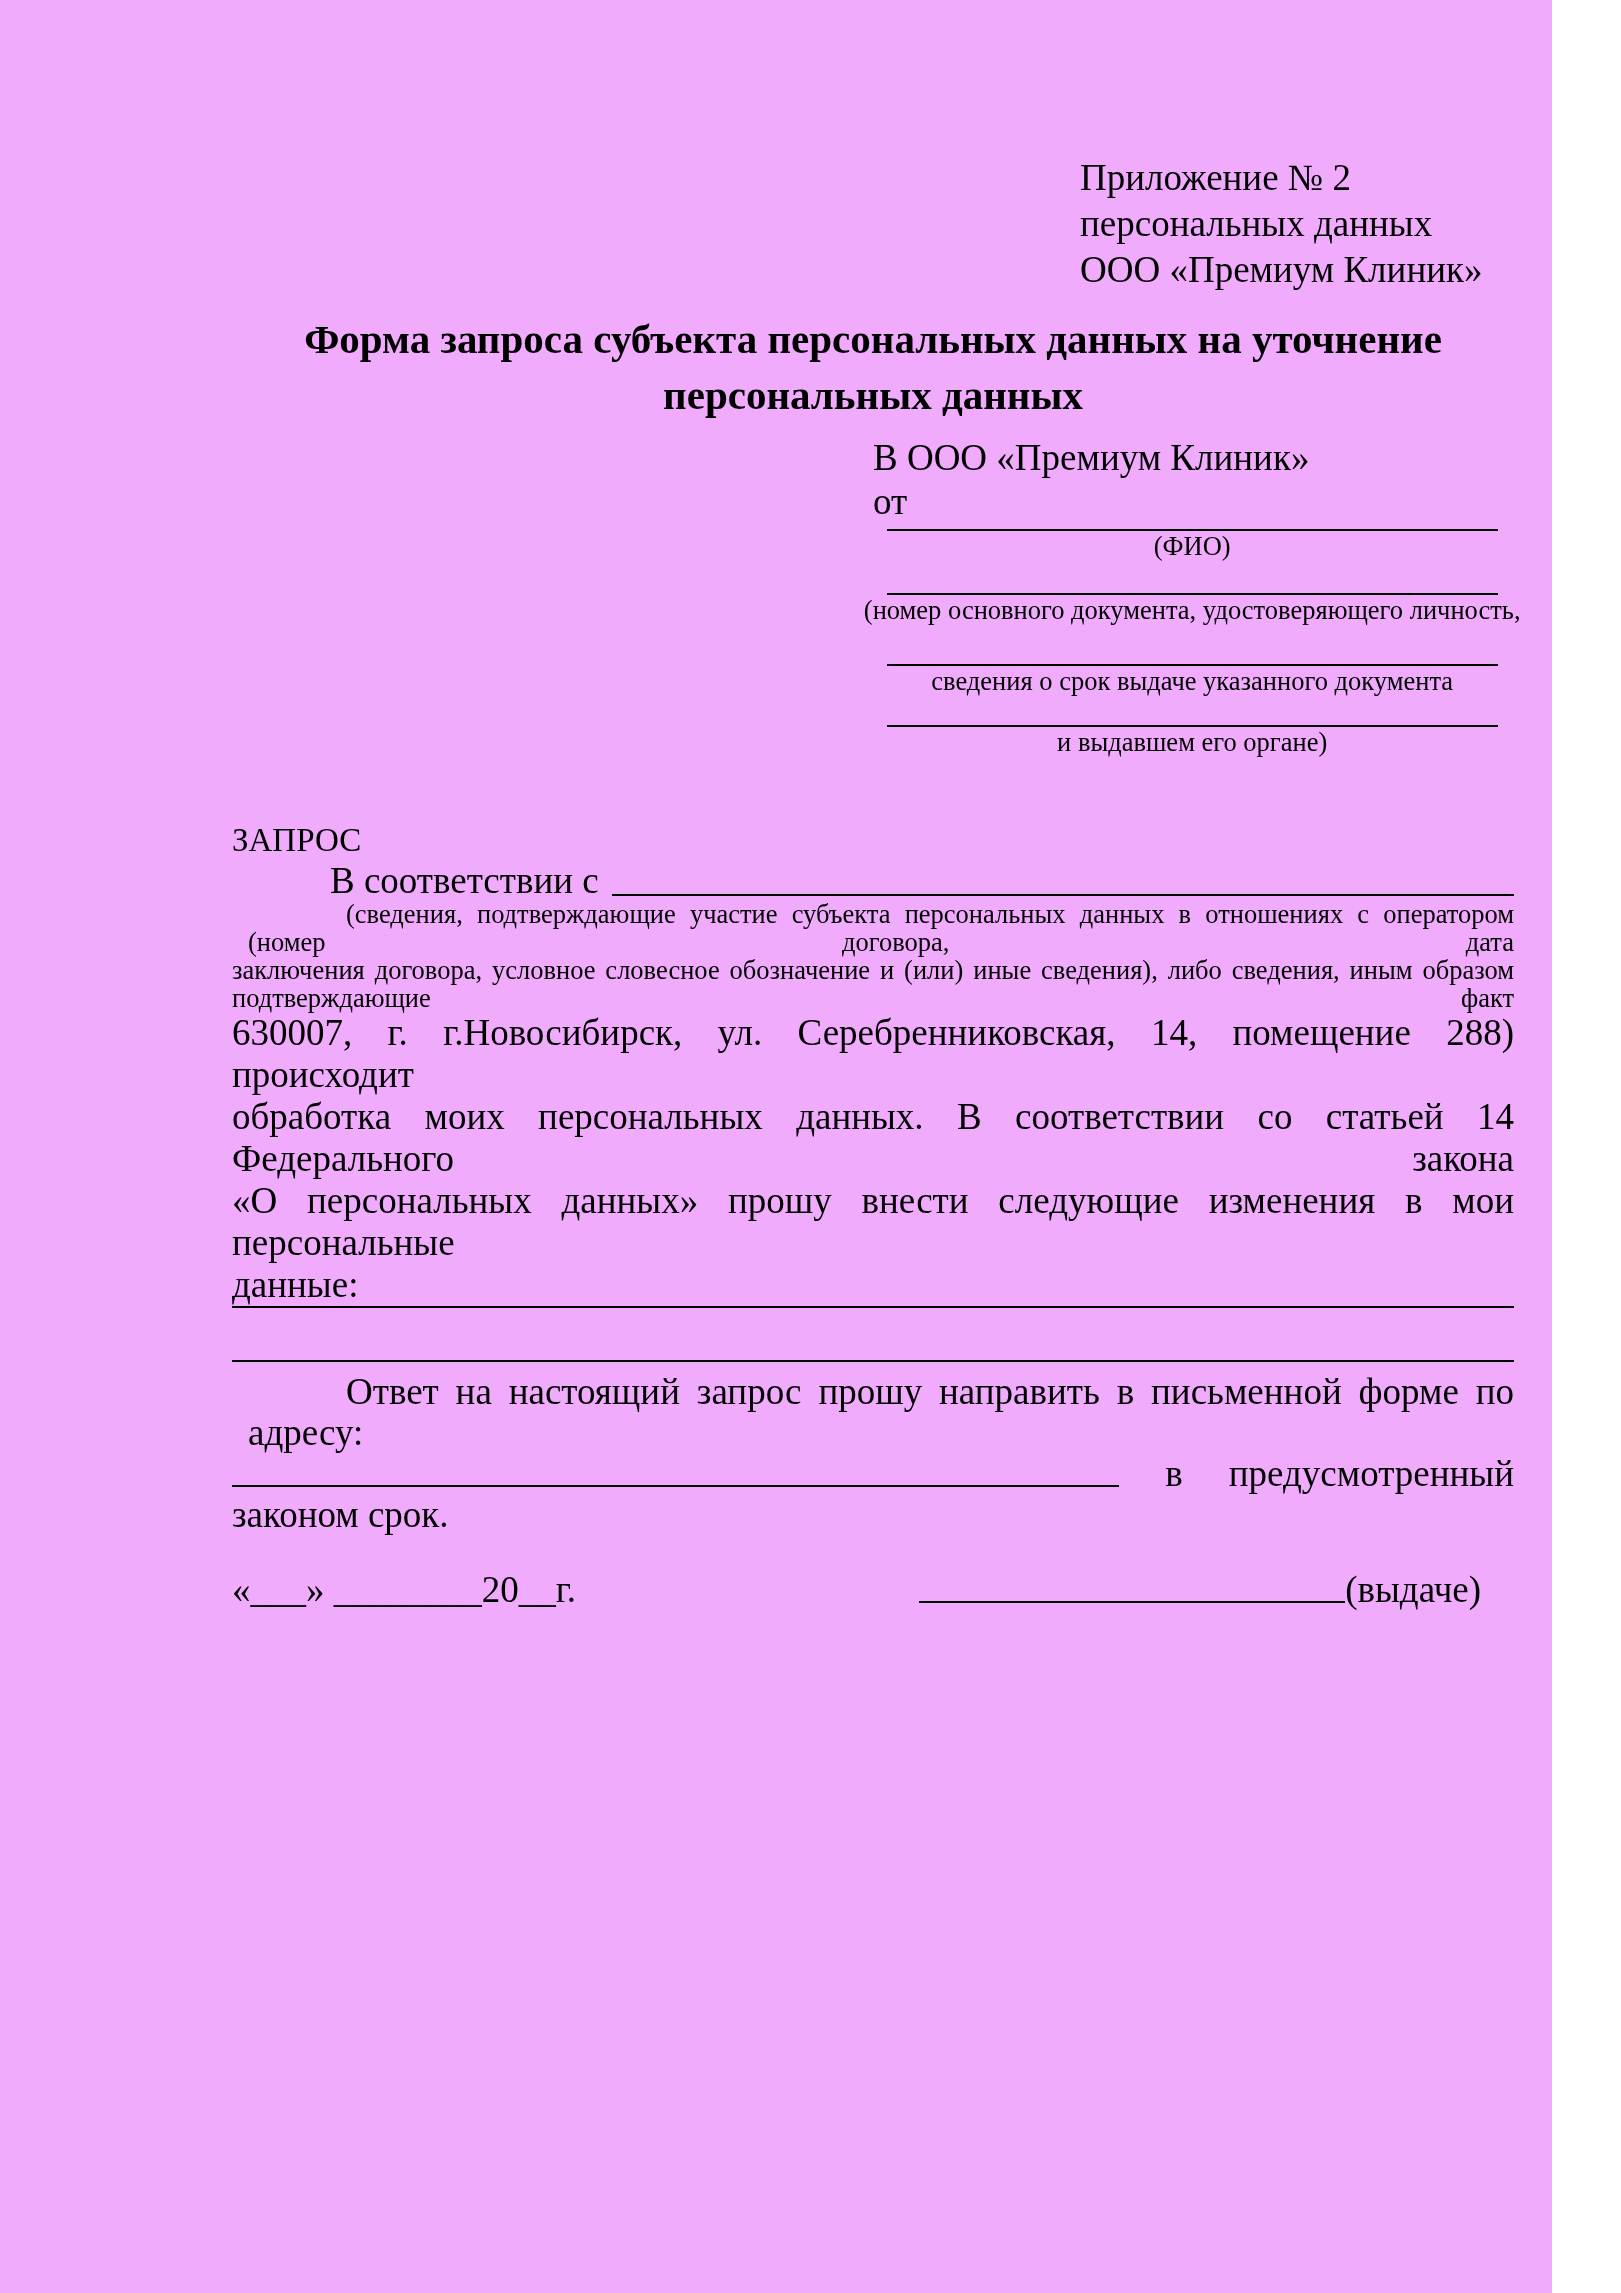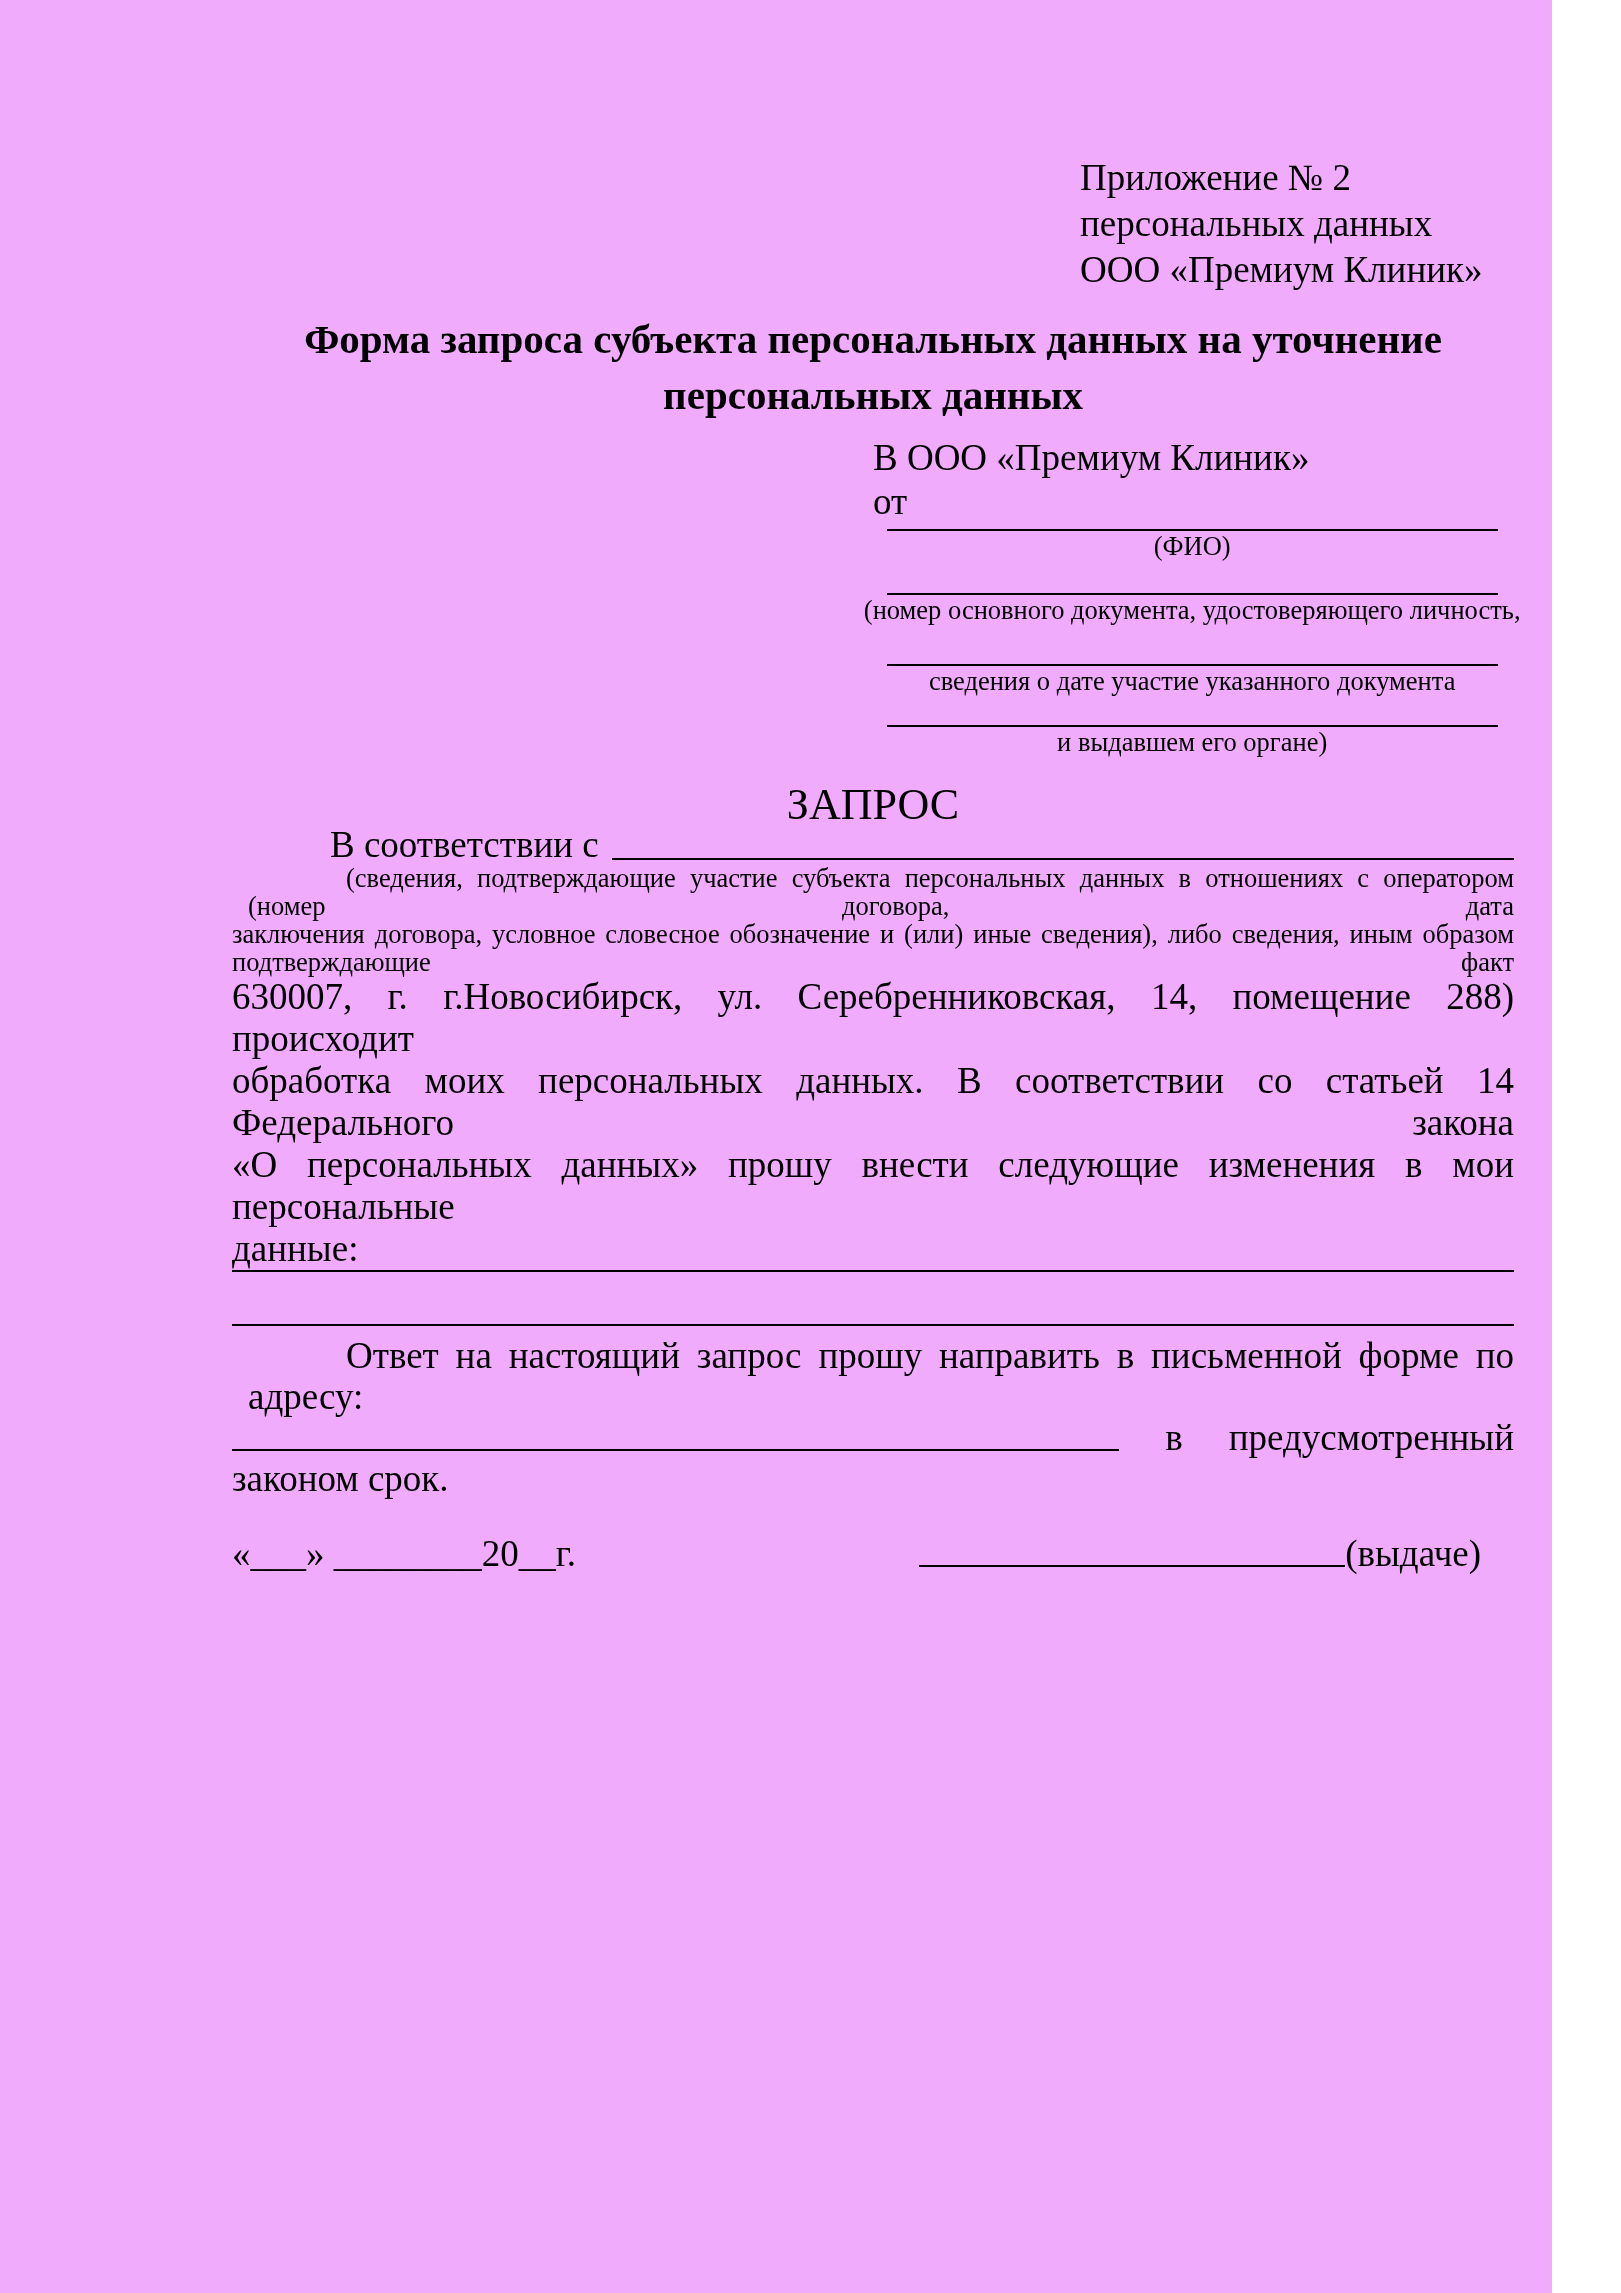--- a/index.html
+++ b/index.html
@@ -59,23 +59,22 @@
     font-size: 26.5px;
     line-height: 31px;
   }
   .fcap span { white-space: nowrap; }
   .mt26 { margin-top: 25.5px; }
   .mt35 { margin-top: 34px; }
   .mt23 { margin-top: 22.5px; }
 
   
   .zapros {
-    margin-top: 26px;
-    text-align: center;
-    font-size: 44px;
+    margin-top: 62px;
+    font-size: 33px;
     line-height: 41px;
   }
 
   
   .accordance {
     display: flex;
     line-height: 39px;
     padding-left: 98px;
   }
   .accordance .lead { white-space: nowrap; }
@@ -171,21 +170,21 @@
           <span>(ФИО)</span>
         </div>
 
         <div class="fline mt26"></div>
         <div class="fcap">
           <span>(номер основного документа, удостоверяющего личность,</span>
         </div>
 
         <div class="fline mt35"></div>
         <div class="fcap">
-          <span>сведения о дате участие указанного документа</span>
+          <span>сведения о срок выдаче указанного документа</span>
         </div>
 
         <div class="fline mt23"></div>
         <div class="fcap">
           <span>и выдавшем его органе)</span>
         </div>
       </div>
     </div>
 
     <div class="zapros">ЗАПРОС</div>

